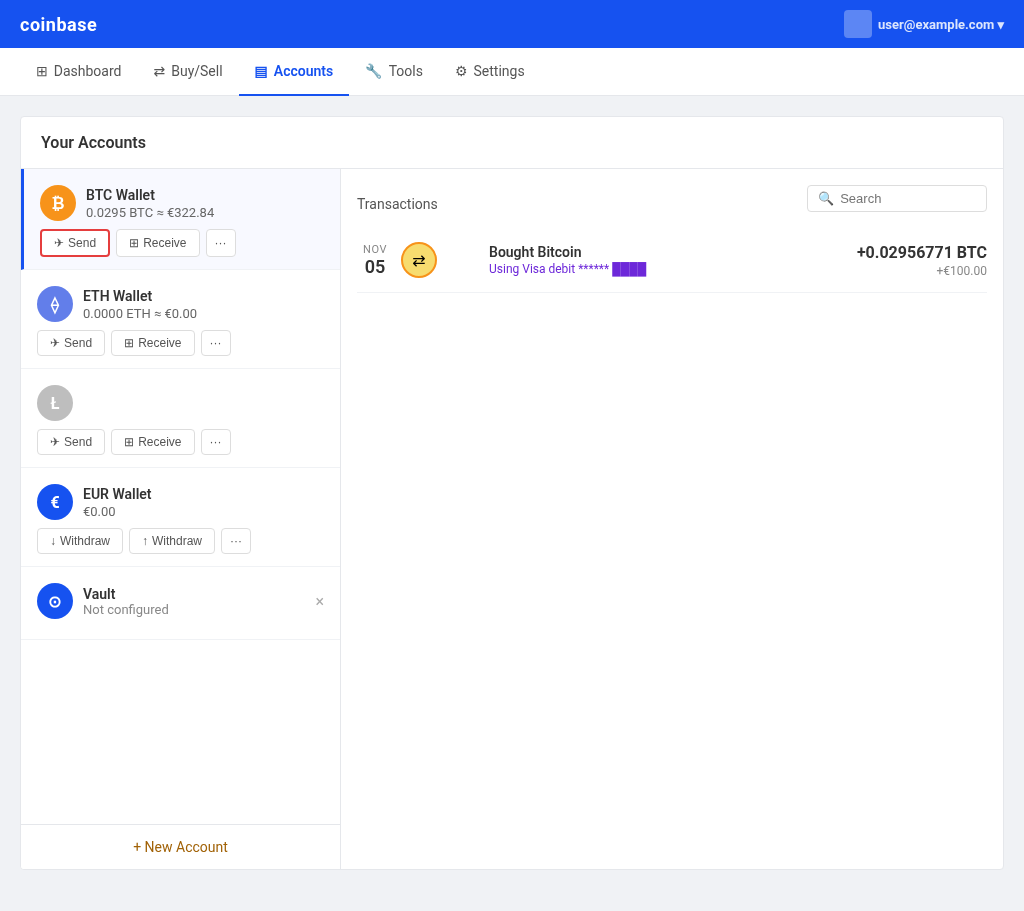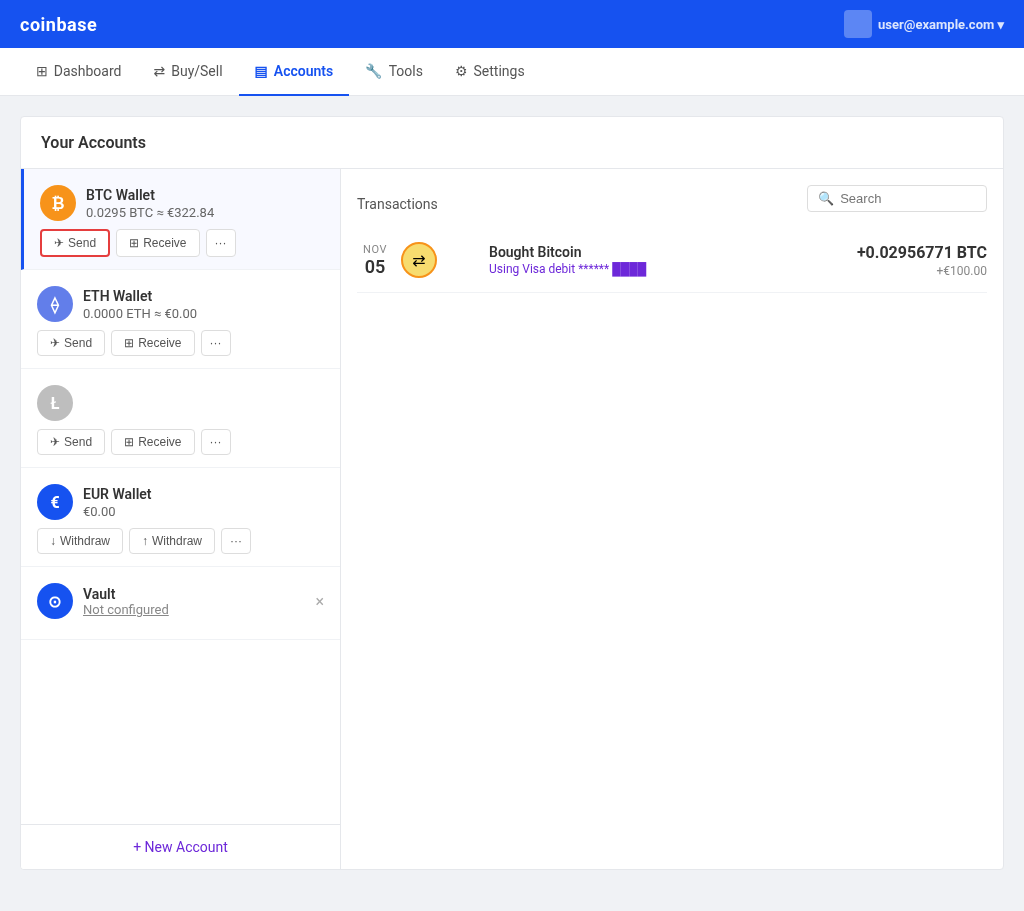--- a/index.html
+++ b/index.html
@@ -180,29 +180,28 @@
     }
     .vault-close {
       color: #aaa;
       cursor: pointer;
       font-size: 16px;
       margin-left: auto;
     }
     .vault-status {
       font-size: 13px;
       color: #888;
-      text-decoration: underline;
     }
 
     
     .new-account-btn {
       padding: 14px;
       text-align: center;
       border-top: 1px solid #e5e7eb;
-      color: #6d28d9;
+      color: #a16207;
       font-size: 14px;
       cursor: pointer;
       background: white;
     }
 
     
     .transactions-panel {
       flex: 1;
       padding: 16px;
       display: flex;

